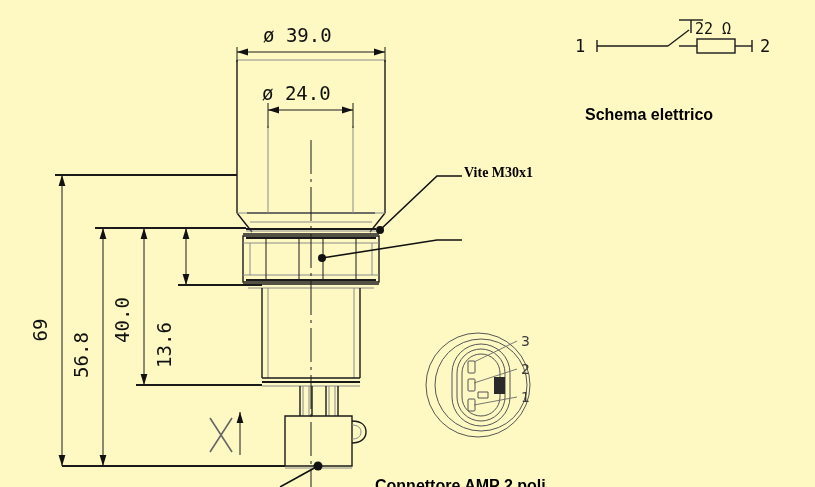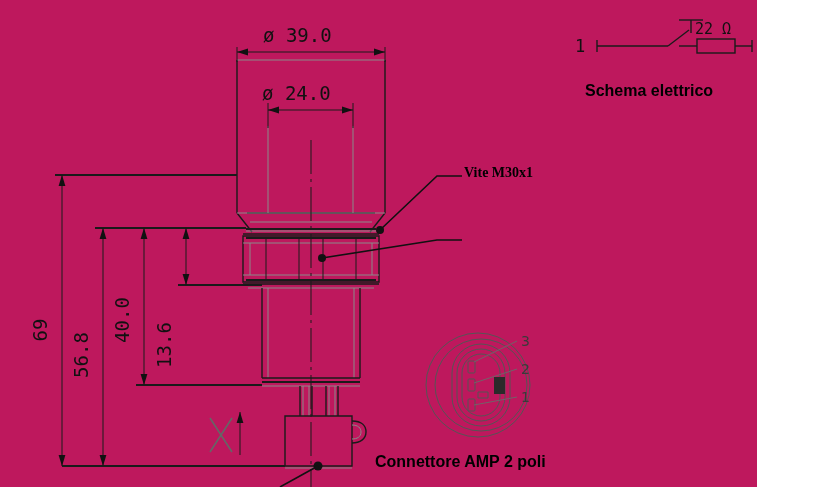--- a/index.html
+++ b/index.html
@@ -6,23 +6,23 @@
   html, body {
     margin: 0;
     padding: 0;
     background: #ffffff;
   }
   body {
     font-family: "Liberation Sans", sans-serif;
   }
   #page {
     position: relative;
-    width: 757px;
+    width: 815px;
     height: 487px;
-    background: #be185d;
+    background: #fef9c3;
     overflow: hidden;
   }
   #drawing-svg {
     position: absolute;
     left: 0;
     top: 0;
     width: 815px;
     height: 487px;
   }
   .dim-text {
@@ -59,20 +59,21 @@
     color: #000000;
     line-height: 1.25;
     white-space: pre-line;
   }
   .caption-text {
     position: absolute;
     font-family: "Liberation Sans", sans-serif;
     font-weight: bold;
     font-size: 16px;
     color: #000000;
+    margin-top: 24px;
   }
   .ln { stroke: #1a1a1a; fill: none; }
   .thin { stroke-width: 1; }
   .med { stroke-width: 1.4; }
   .thick { stroke-width: 2.2; }
   .grey { stroke: #8a8a8a; stroke-width: 1; fill: none; }
   .dkgrey { stroke: #555; stroke-width: 1; fill: none; }
   .leader { stroke: #111; stroke-width: 1.6; fill: none; }
   .thinleader { stroke: #6a6a6a; stroke-width: 0.9; fill: none; }
   .xmark { stroke: #666; stroke-width: 1.6; fill: none; }

